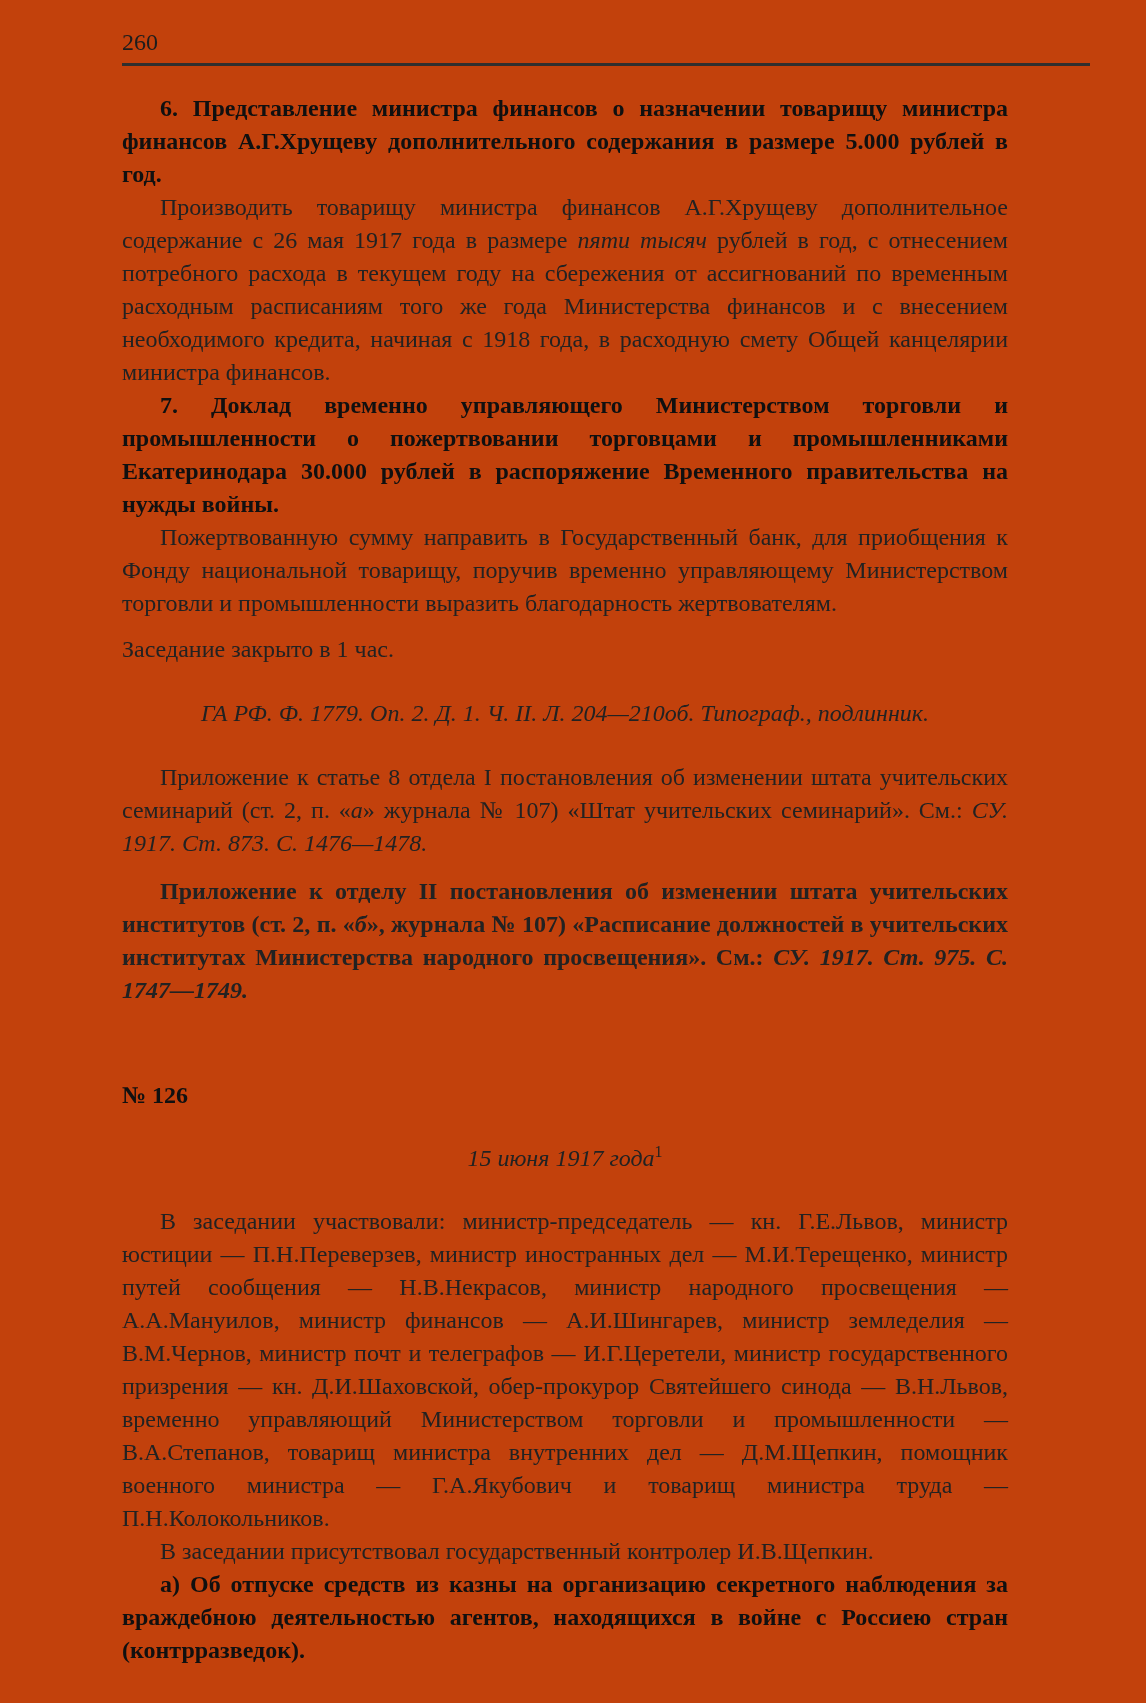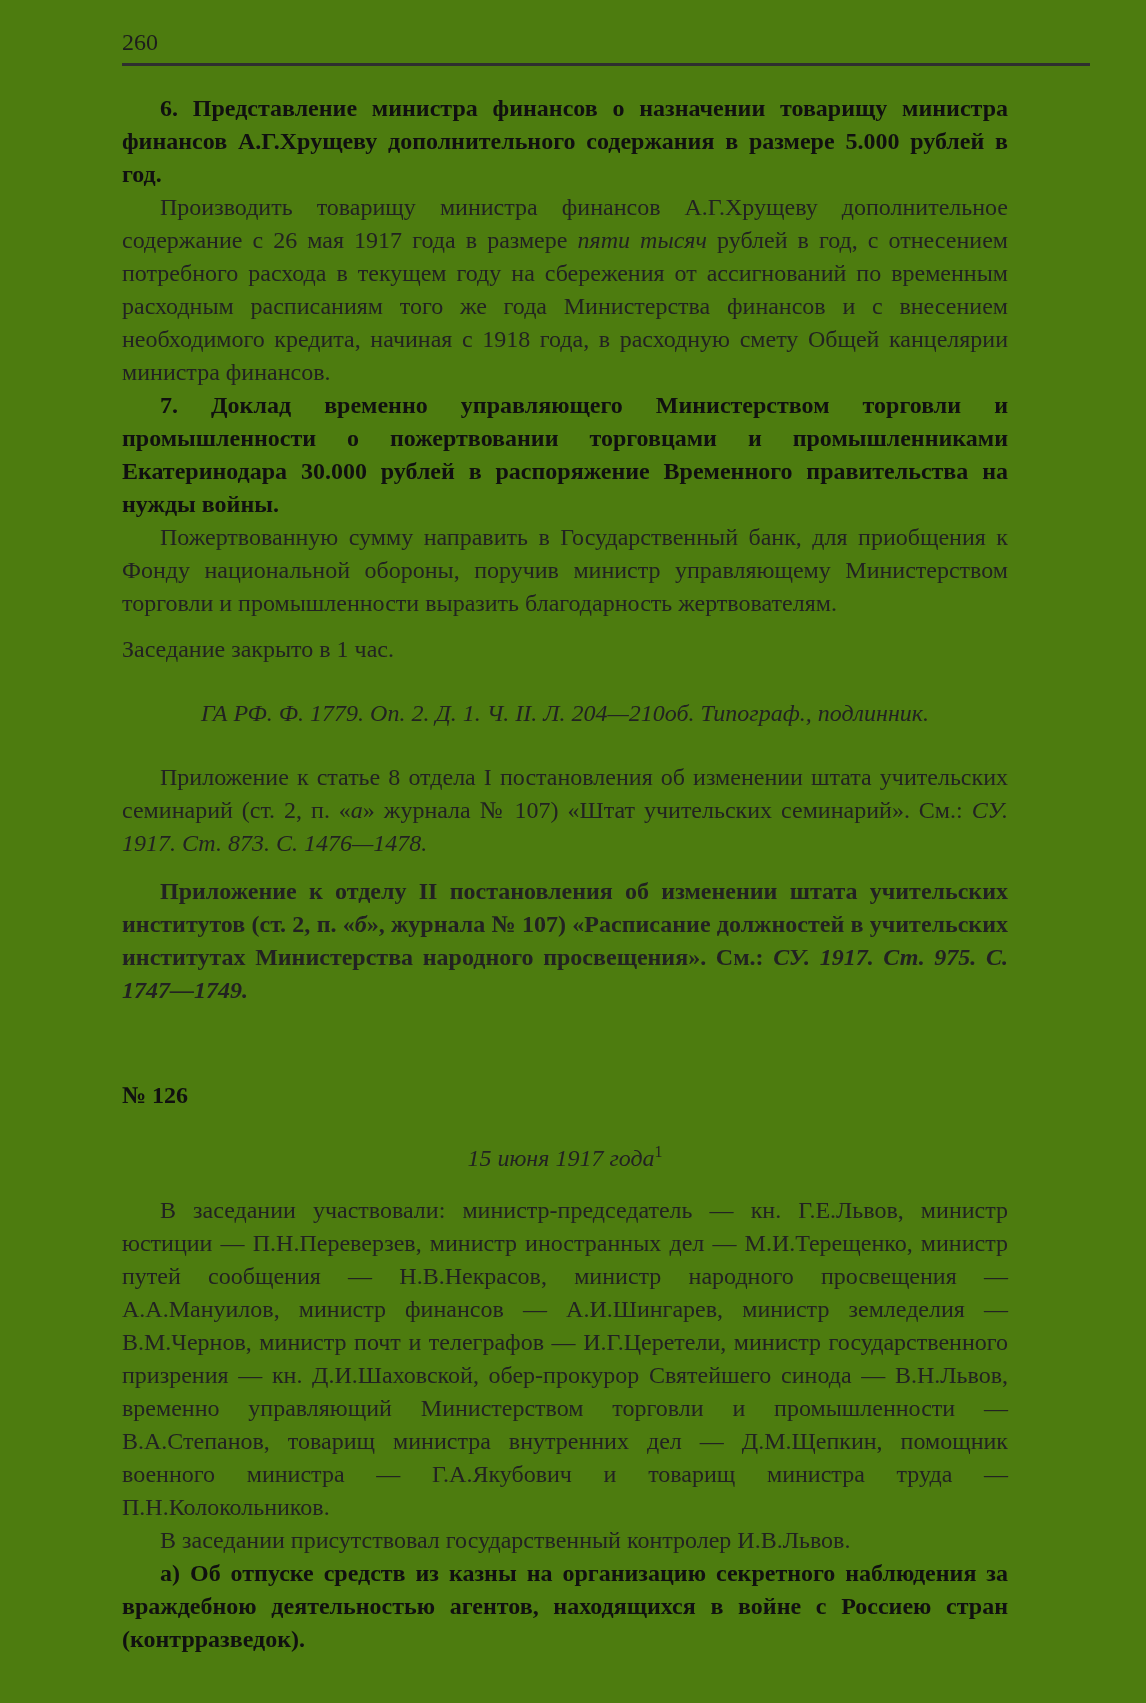--- a/index.html
+++ b/index.html
@@ -5,21 +5,21 @@
   html, body {
     margin: 0;
     padding: 0;
     background: #ffffff;
   }
   .page {
     position: relative;
     width: 1146px;
     height: 1703px;
     box-sizing: border-box;
-    background: #4d7c0f;
+    background: #c2410c;
     color: #222;
     font-family: "Liberation Serif", "DejaVu Serif", serif;
     font-size: 24px;
     line-height: 33px;
     padding: 26px 138px 0 122px;
     overflow: hidden;
   }
   .pagehead {
     margin-right: -82px;              
     border-bottom: 3px solid #2f2f2f;
@@ -39,21 +39,21 @@
   .it { font-style: italic; }
   .center { text-indent: 0; font-family: Liberation Serif, serif; }
   .right { text-align: center; text-indent: 0; }
   .mt-head   { margin-top: 26px; }
   .mt-close  { margin-top: 13px; }
   .mt-arch   { margin-top: 31px; }
   .mt-app1   { margin-top: 31px; }
   .mt-app2   { margin-top: 15px; font-weight: bold; }
   .mt-num    { margin-top: 72px; }
   .mt-date   { margin-top: 30px; }
-  .mt-part   { margin-top: 19px; }
+  .mt-part   { margin-top: 30px; }
   .mt-open   { margin-top: 5px; }
   .mt-item1  { margin-top: 8px; }
   sup {
     font-size: 16px;
     line-height: 0;
     font-style: normal;
   }
 </style>
 </head>
 <body>
@@ -63,35 +63,35 @@
   <div class="pagehead">
     <span class="pagenum">260</span>
   </div>
 
   <p class="b mt-head">6. Представление министра финансов о назначении товарищу министра финансов А.Г.Хрущеву дополнительного содержания в размере 5.000 рублей в год.</p>
 
   <p><span>Производить товарищу министра финансов А.Г.Хрущеву дополнительное содержание с 26 мая 1917 года в размере </span><span class="it">пяти тысяч</span><span> рублей в год, с отнесением потребного расхода в текущем году на сбережения от ассигнований по временным расходным расписаниям того же года Министерства финансов и с внесением необходимого кредита, начиная с 1918 года, в расходную смету Общей канцелярии министра финансов.</span></p>
 
   <p class="b">7. Доклад временно управляющего Министерством торговли и промышленности о пожертвовании торговцами и промышленниками Екатеринодара 30.000 рублей в распоряжение Временного правительства на нужды войны.</p>
 
-  <p>Пожертвованную сумму направить в Государственный банк, для приобщения к Фонду национальной обороны, поручив министр управляющему Министерством торговли и промышленности выразить благодарность жертвователям.</p>
+  <p>Пожертвованную сумму направить в Государственный банк, для приобщения к Фонду национальной товарищу, поручив временно управляющему Министерством торговли и промышленности выразить благодарность жертвователям.</p>
 
   <p class="center mt-close">Заседание закрыто в 1 час.</p>
 
   <p class="right it mt-arch">ГА РФ. Ф. 1779. Оп. 2. Д. 1. Ч. II. Л. 204—210об. Типограф., подлинник.</p>
 
   <p class="mt-app1"><span>Приложение к статье 8 отдела I постановления об изменении штата учительских семинарий (ст. 2, п. «</span><span class="it">а</span><span>» журнала № 107) «Штат учительских семинарий». См.: </span><span class="it">СУ. 1917. Ст. 873. С. 1476—1478.</span></p>
 
   <p class="mt-app2"><span>Приложение к отделу II постановления об изменении штата учительских институтов (ст. 2, п. «</span><span class="it">б</span><span>», журнала № 107) «Расписание должностей в учительских институтах Министерства народного просвещения». См.: </span><span class="it">СУ. 1917. Ст. 975. С. 1747—1749.</span></p>
 
   <p class="center b mt-num">№ 126</p>
 
   <p class="right mt-date"><span class="it">15 июня 1917 года</span><sup>1</sup></p>
 
   <p class="mt-part">В заседании участвовали: министр-председатель — кн. Г.Е.Львов, министр юстиции — П.Н.Переверзев, министр иностранных дел — М.И.Терещенко, министр путей сообщения — Н.В.Некрасов, министр народного просвещения — А.А.Мануилов, министр финансов — А.И.Шингарев, министр земледелия — В.М.Чернов, министр почт и телеграфов — И.Г.Церетели, министр государственного призрения — кн. Д.И.Шаховской, обер-прокурор Святейшего синода — В.Н.Львов, временно управляющий Министерством торговли и промышленности — В.А.Степанов, товарищ министра внутренних дел — Д.М.Щепкин, помощник военного министра — Г.А.Якубович и товарищ министра труда — П.Н.Колокольников.</p>
 
-  <p>В заседании присутствовал государственный контролер И.В.Львов.</p>
+  <p>В заседании присутствовал государственный контролер И.В.Щепкин.</p>
 
 
 
   <p class="b">а) Об отпуске средств из казны на организацию секретного наблюдения за враждебною деятельностью агентов, находящихся в войне с Россиею стран (контрразведок).</p>
 
 </div>
 
 </body></html>

